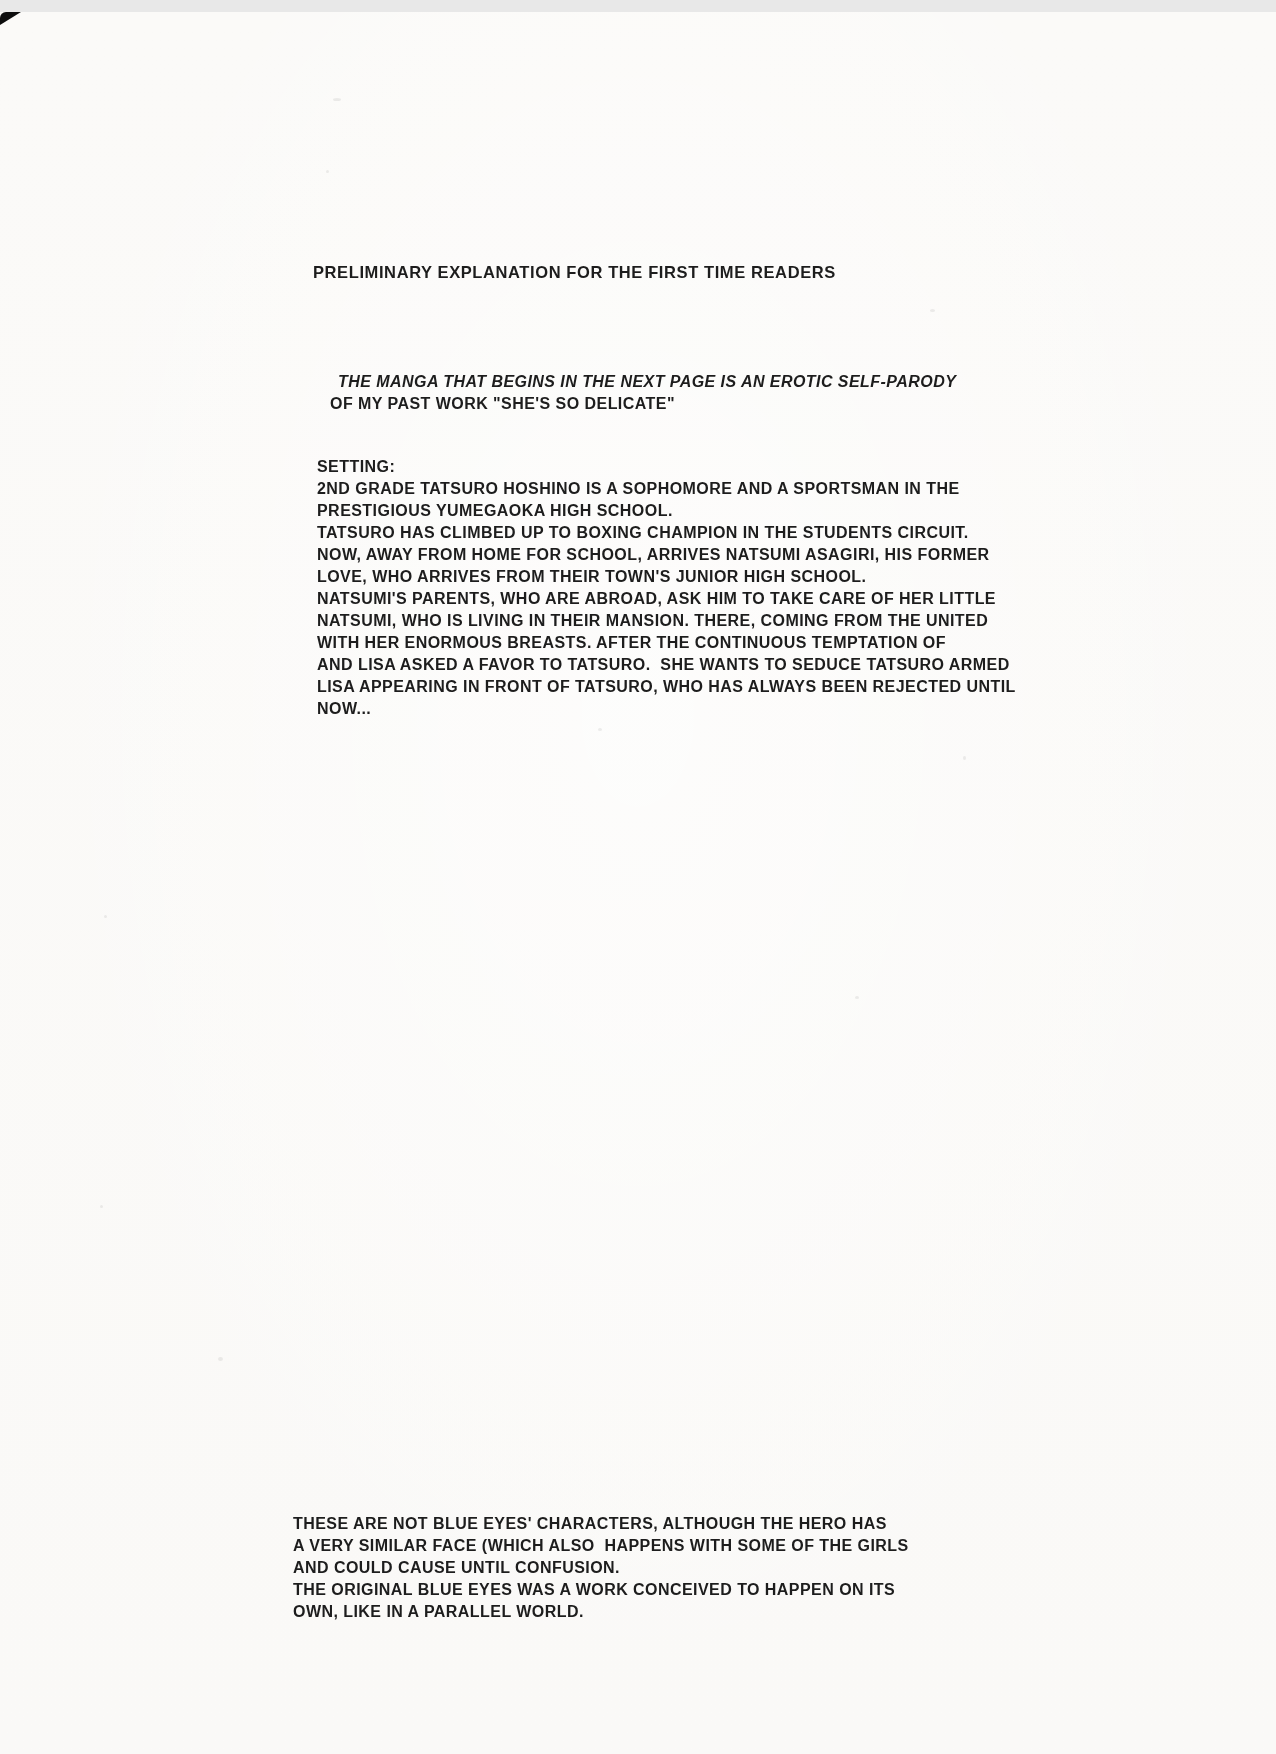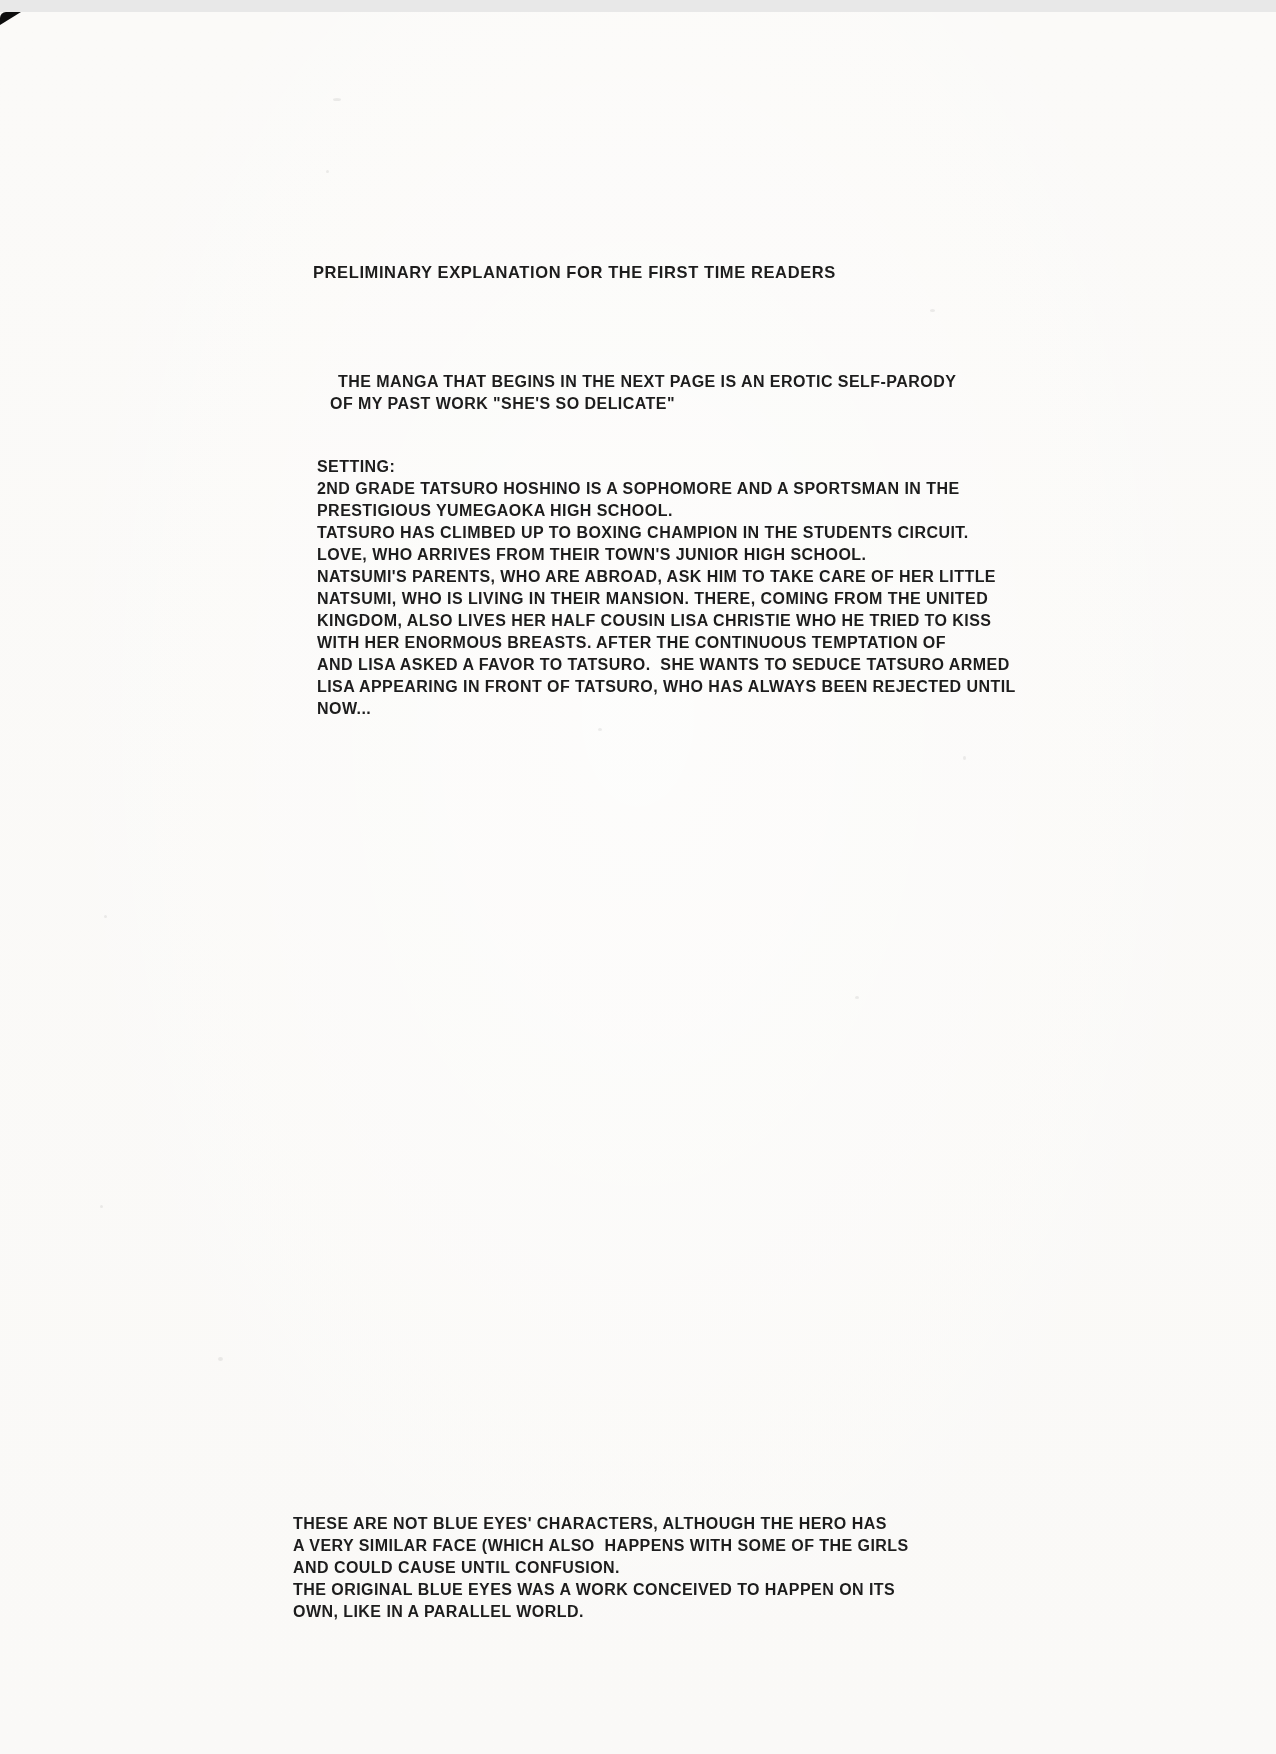--- a/index.html
+++ b/index.html
@@ -34,21 +34,21 @@
     top: 249px;
     margin: 0;
     font-size: 16.5px;
     letter-spacing: 0.6px;
   }
   .intro {
     position: absolute;
     left: 330px;
     top: 359px;
   }
-  .intro .line.indent1 { margin-left: 8px; }
+  .intro .line.indent1 { margin-left: 8px; font-style: italic; }
   .setting {
     position: absolute;
     left: 317px;
     top: 444px;
   }
   .footnote {
     position: absolute;
     left: 293px;
     top: 1501px;
   }
@@ -89,24 +89,24 @@
   <div class="intro comic-text">
     <div class="line indent1">THE MANGA THAT BEGINS IN THE NEXT PAGE IS AN EROTIC SELF-PARODY</div>
     <div class="line">OF MY PAST WORK "SHE'S SO DELICATE"</div>
   </div>
 
   <div class="setting comic-text">
     <div class="line">SETTING:</div>
     <div class="line">2ND GRADE TATSURO HOSHINO IS A SOPHOMORE AND A SPORTSMAN IN THE</div>
     <div class="line">PRESTIGIOUS YUMEGAOKA HIGH SCHOOL.</div>
     <div class="line">TATSURO HAS CLIMBED UP TO BOXING CHAMPION IN THE STUDENTS CIRCUIT.</div>
+    <div class="line">NOW, AWAY FROM HOME FOR SCHOOL, ARRIVES NATSUMI ASAGIRI, HIS FORMER</div>
     <div class="line">LOVE, WHO ARRIVES FROM THEIR TOWN'S JUNIOR HIGH SCHOOL.</div>
     <div class="line">NATSUMI'S PARENTS, WHO ARE ABROAD, ASK HIM TO TAKE CARE OF HER LITTLE</div>
     <div class="line">NATSUMI, WHO IS LIVING IN THEIR MANSION. THERE, COMING FROM THE UNITED</div>
-    <div class="line">KINGDOM, ALSO LIVES HER HALF COUSIN LISA CHRISTIE WHO HE TRIED TO KISS</div>
     <div class="line">WITH HER ENORMOUS BREASTS. AFTER THE CONTINUOUS TEMPTATION OF</div>
     <div class="line">AND LISA ASKED A FAVOR TO TATSURO.  SHE WANTS TO SEDUCE TATSURO ARMED</div>
     <div class="line">LISA APPEARING IN FRONT OF TATSURO, WHO HAS ALWAYS BEEN REJECTED UNTIL</div>
     <div class="line">NOW...</div>
   </div>
 
   <div class="footnote comic-text">
     <div class="line">THESE ARE NOT BLUE EYES' CHARACTERS, ALTHOUGH THE HERO HAS</div>
     <div class="line">A VERY SIMILAR FACE (WHICH ALSO  HAPPENS WITH SOME OF THE GIRLS</div>
     <div class="line">AND COULD CAUSE UNTIL CONFUSION.</div>

